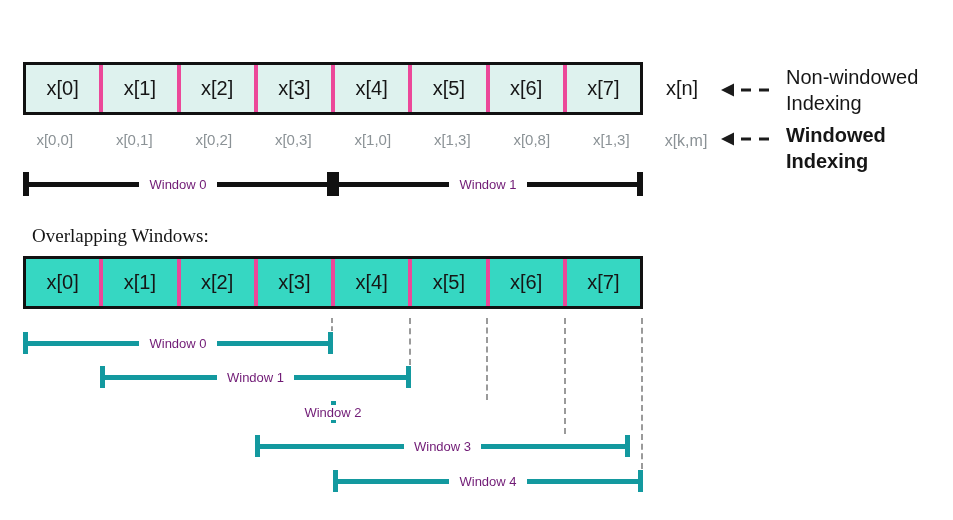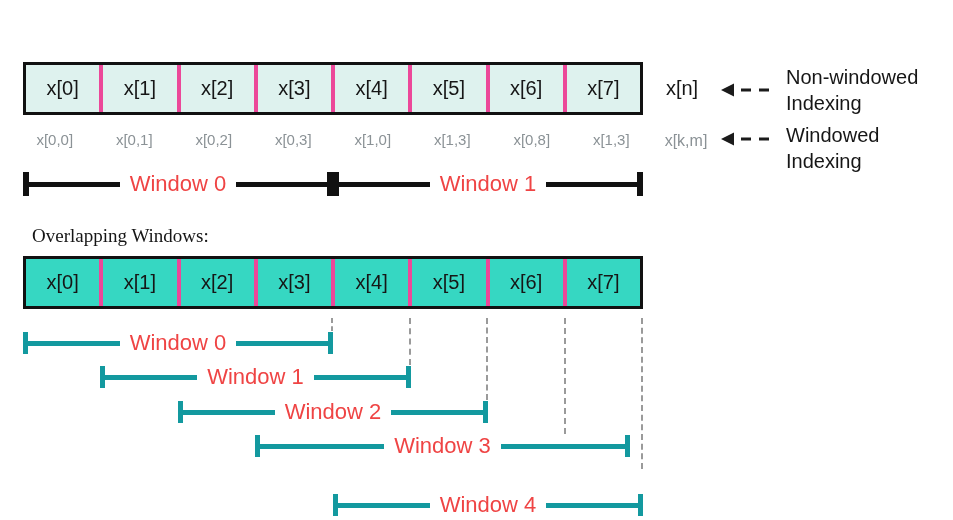--- a/index.html
+++ b/index.html
@@ -28,21 +28,21 @@
   .sym.w  { font-size:16px; color:var(--gray-text); width:64px; }
   .legend { position:absolute; font-size:20px; line-height:26px; color:#161616; white-space:nowrap; }
   .arrow { position:absolute; }
   .bracket, .bar { position:absolute; display:flex; align-items:center; }
   .bracket { height:24px; }
   .bracket .cap { width:6px; height:24px; background:#111; }
   .bracket .line { flex:1; height:5px; background:#111; }
   .bar { height:22px; }
   .bar .cap { width:5px; height:22px; background:var(--teal-line); }
   .bar .line { flex:1; height:5px; background:var(--teal-line); }
-  .blabel { margin:0 10px; font-size:22px; color:#ef4444; white-space:nowrap; }
+  .blabel { margin:0 10px; font-size:13px; color:#701a75; white-space:nowrap; }
   .dash-v { position:absolute; width:0; border-left:2px dashed var(--dash-gray); }
 </style>
 </head>
 <body>
 
 <div class="stage">
 
 
   <div class="array pale" style="left:23px; top:62px;">
     <div class="cell">x[0]</div>
@@ -78,21 +78,21 @@
     <div>Indexing</div>
   </div>
 
   <div class="sym w" style="left:654px; top:132px;">x[k,m]</div>
 
   <svg class="arrow" style="left:720px; top:132px;" width="56" height="14" viewBox="0 0 56 14">
     <polygon points="1,7 14,0.5 14,13.5" fill="#1b1b1b"></polygon>
     <line x1="21" y1="7" x2="53" y2="7" stroke="#1b1b1b" stroke-width="3" stroke-dasharray="10 8"></line>
   </svg>
 
-  <div class="legend" style="left:786px; top:122px;">
+  <div class="legend" style="left:786px; top:122px;font-weight:bold;">
     <div>Windowed</div>
     <div>Indexing</div>
   </div>
 
   <div class="bracket" style="left:23px; top:172px; width:310px;">
     <span class="cap"></span>
     <span class="line"></span>
     <span class="blabel">Window 0</span>
     <span class="line"></span>
     <span class="cap"></span>
@@ -131,35 +131,35 @@
     <span class="line"></span>
     <span class="cap"></span>
   </div>
   <div class="bar" style="left:100px; top:366px; width:311px;">
     <span class="cap"></span>
     <span class="line"></span>
     <span class="blabel">Window 1</span>
     <span class="line"></span>
     <span class="cap"></span>
   </div>
-  <div class="bar" style="left:178px; top:401px; width:310px;">
+  <div class="bar" style="left:178px; top:401px; width:310px;flex-direction:column;">
     <span class="cap"></span>
     <span class="line"></span>
     <span class="blabel">Window 2</span>
     <span class="line"></span>
     <span class="cap"></span>
   </div>
   <div class="bar" style="left:255px; top:435px; width:375px;">
     <span class="cap"></span>
     <span class="line"></span>
     <span class="blabel">Window 3</span>
     <span class="line"></span>
     <span class="cap"></span>
   </div>
-  <div class="bar" style="left:333px; top:494px; width:310px;">
+  <div class="bar" style="left:333px; top:470px; width:310px;">
     <span class="cap"></span>
     <span class="line"></span>
     <span class="blabel">Window 4</span>
     <span class="line"></span>
     <span class="cap"></span>
   </div>
 
 </div>
 
 </body></html>

